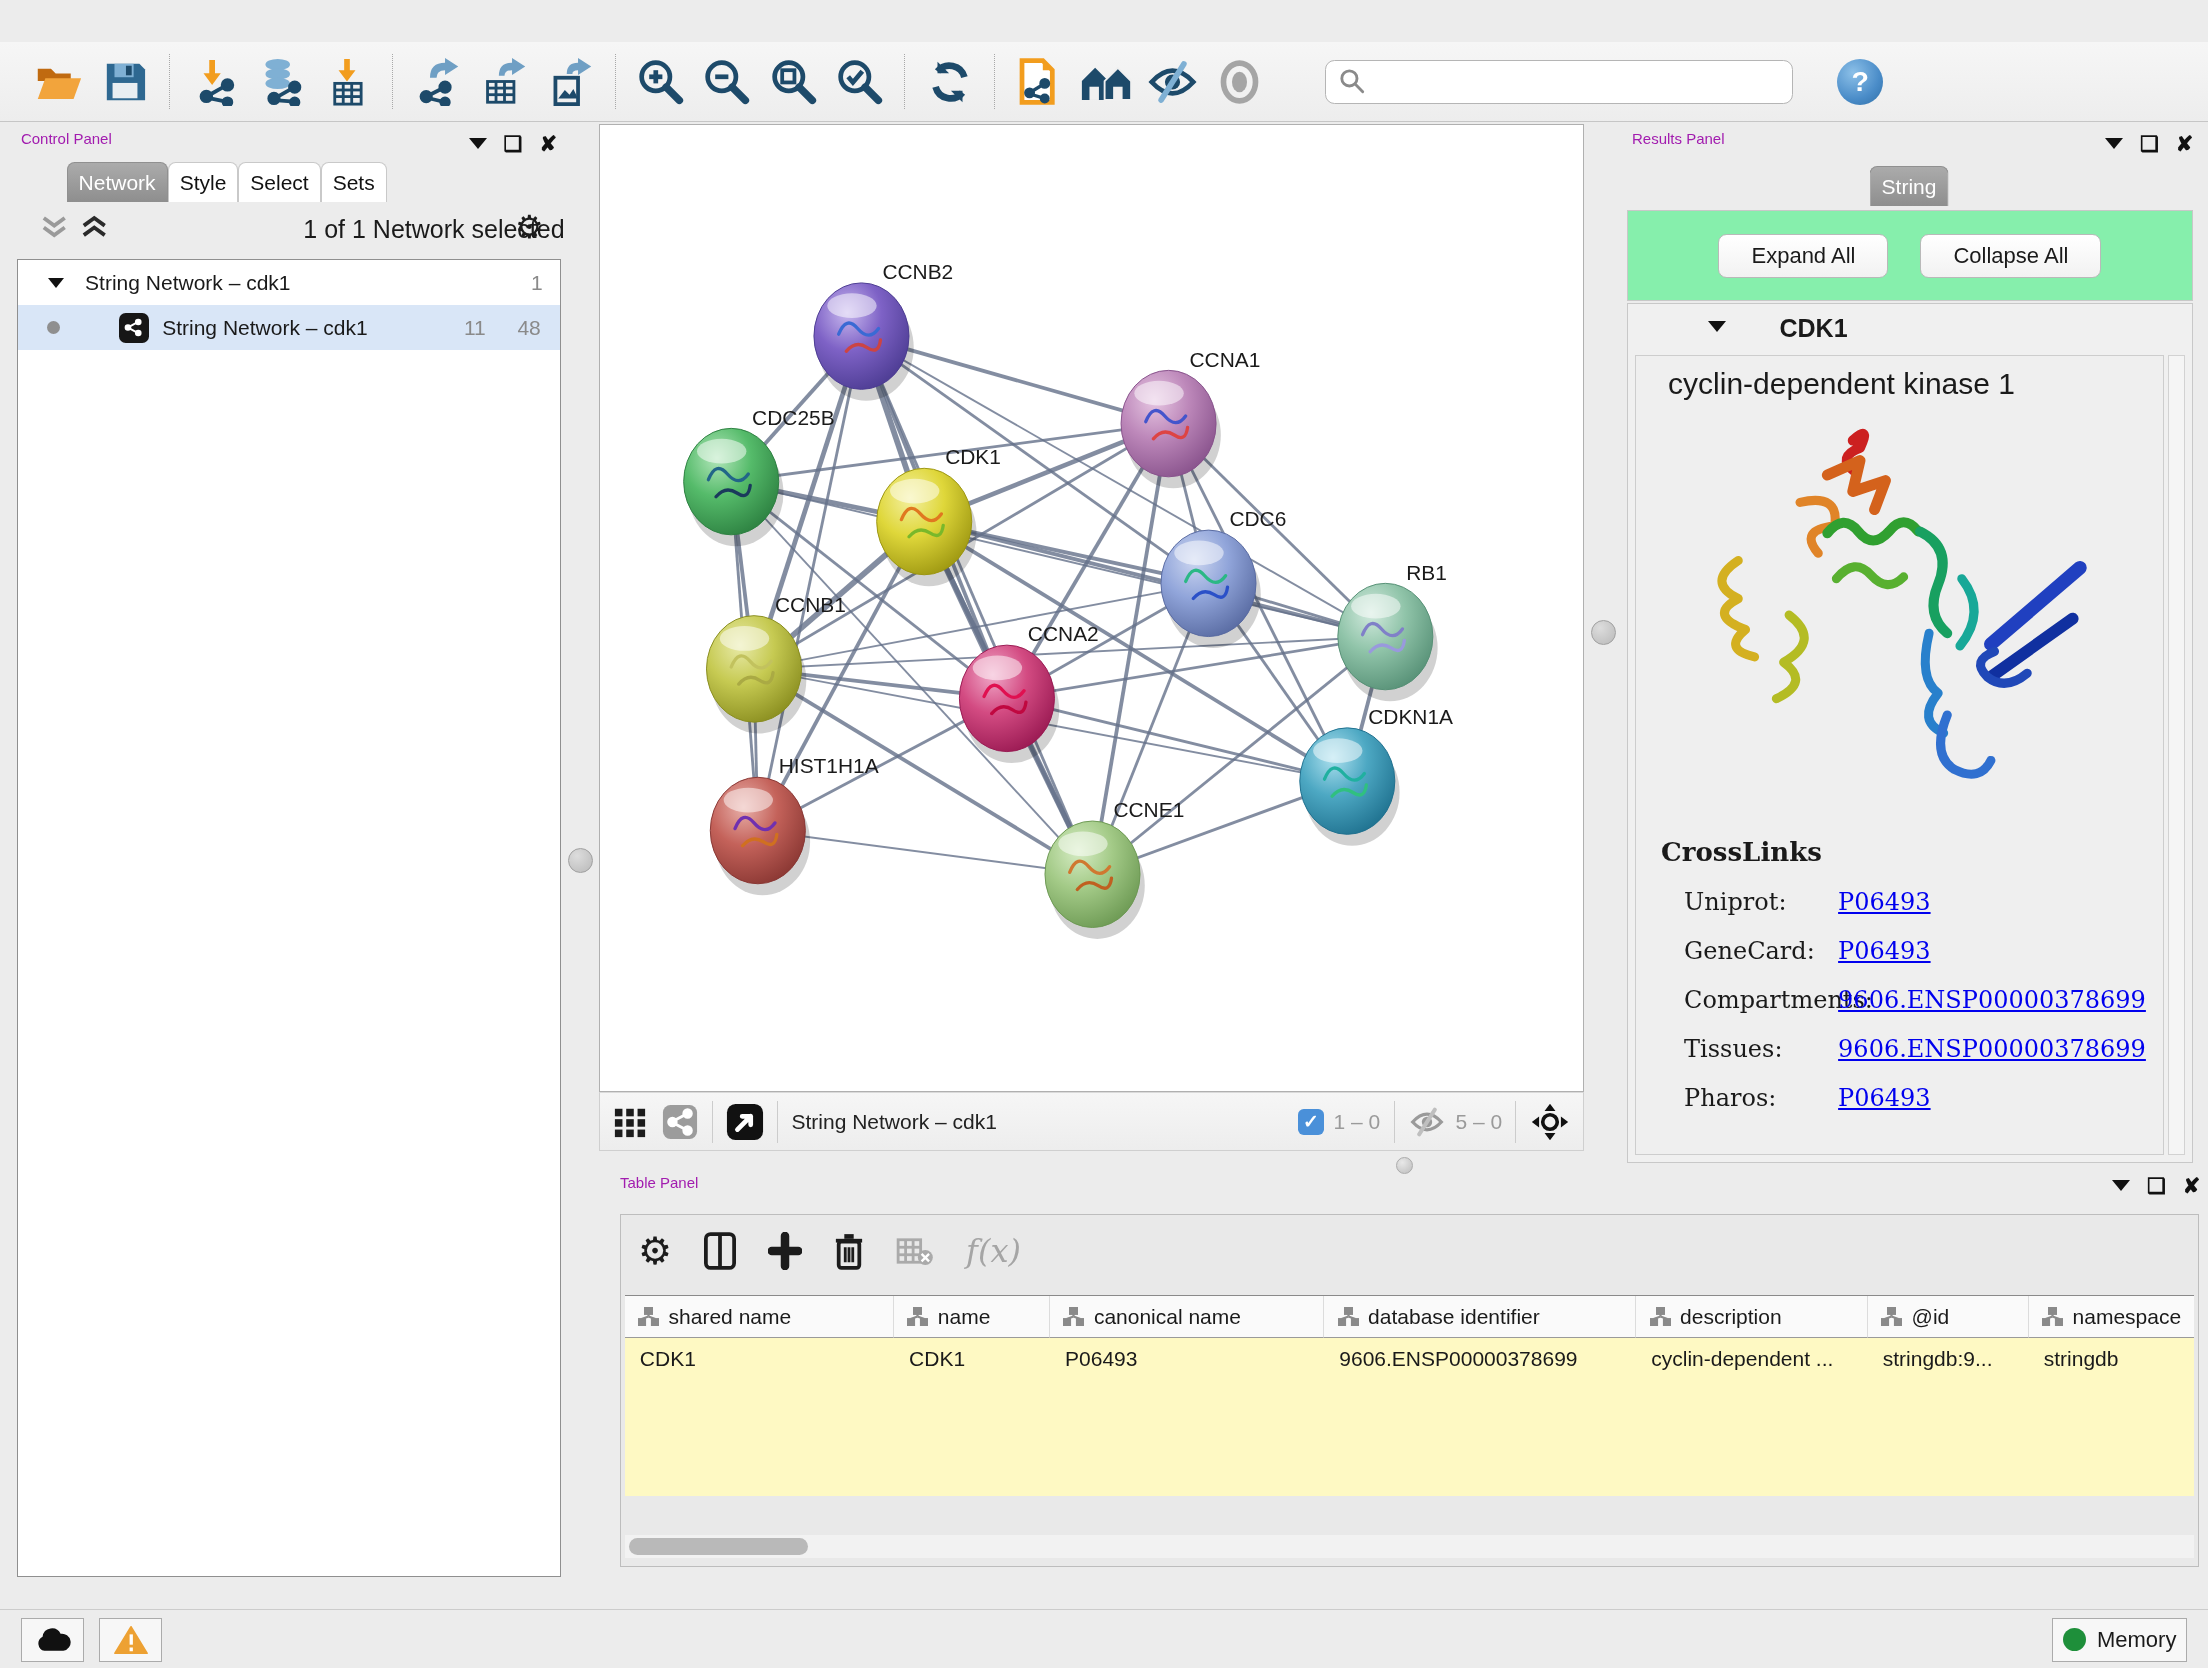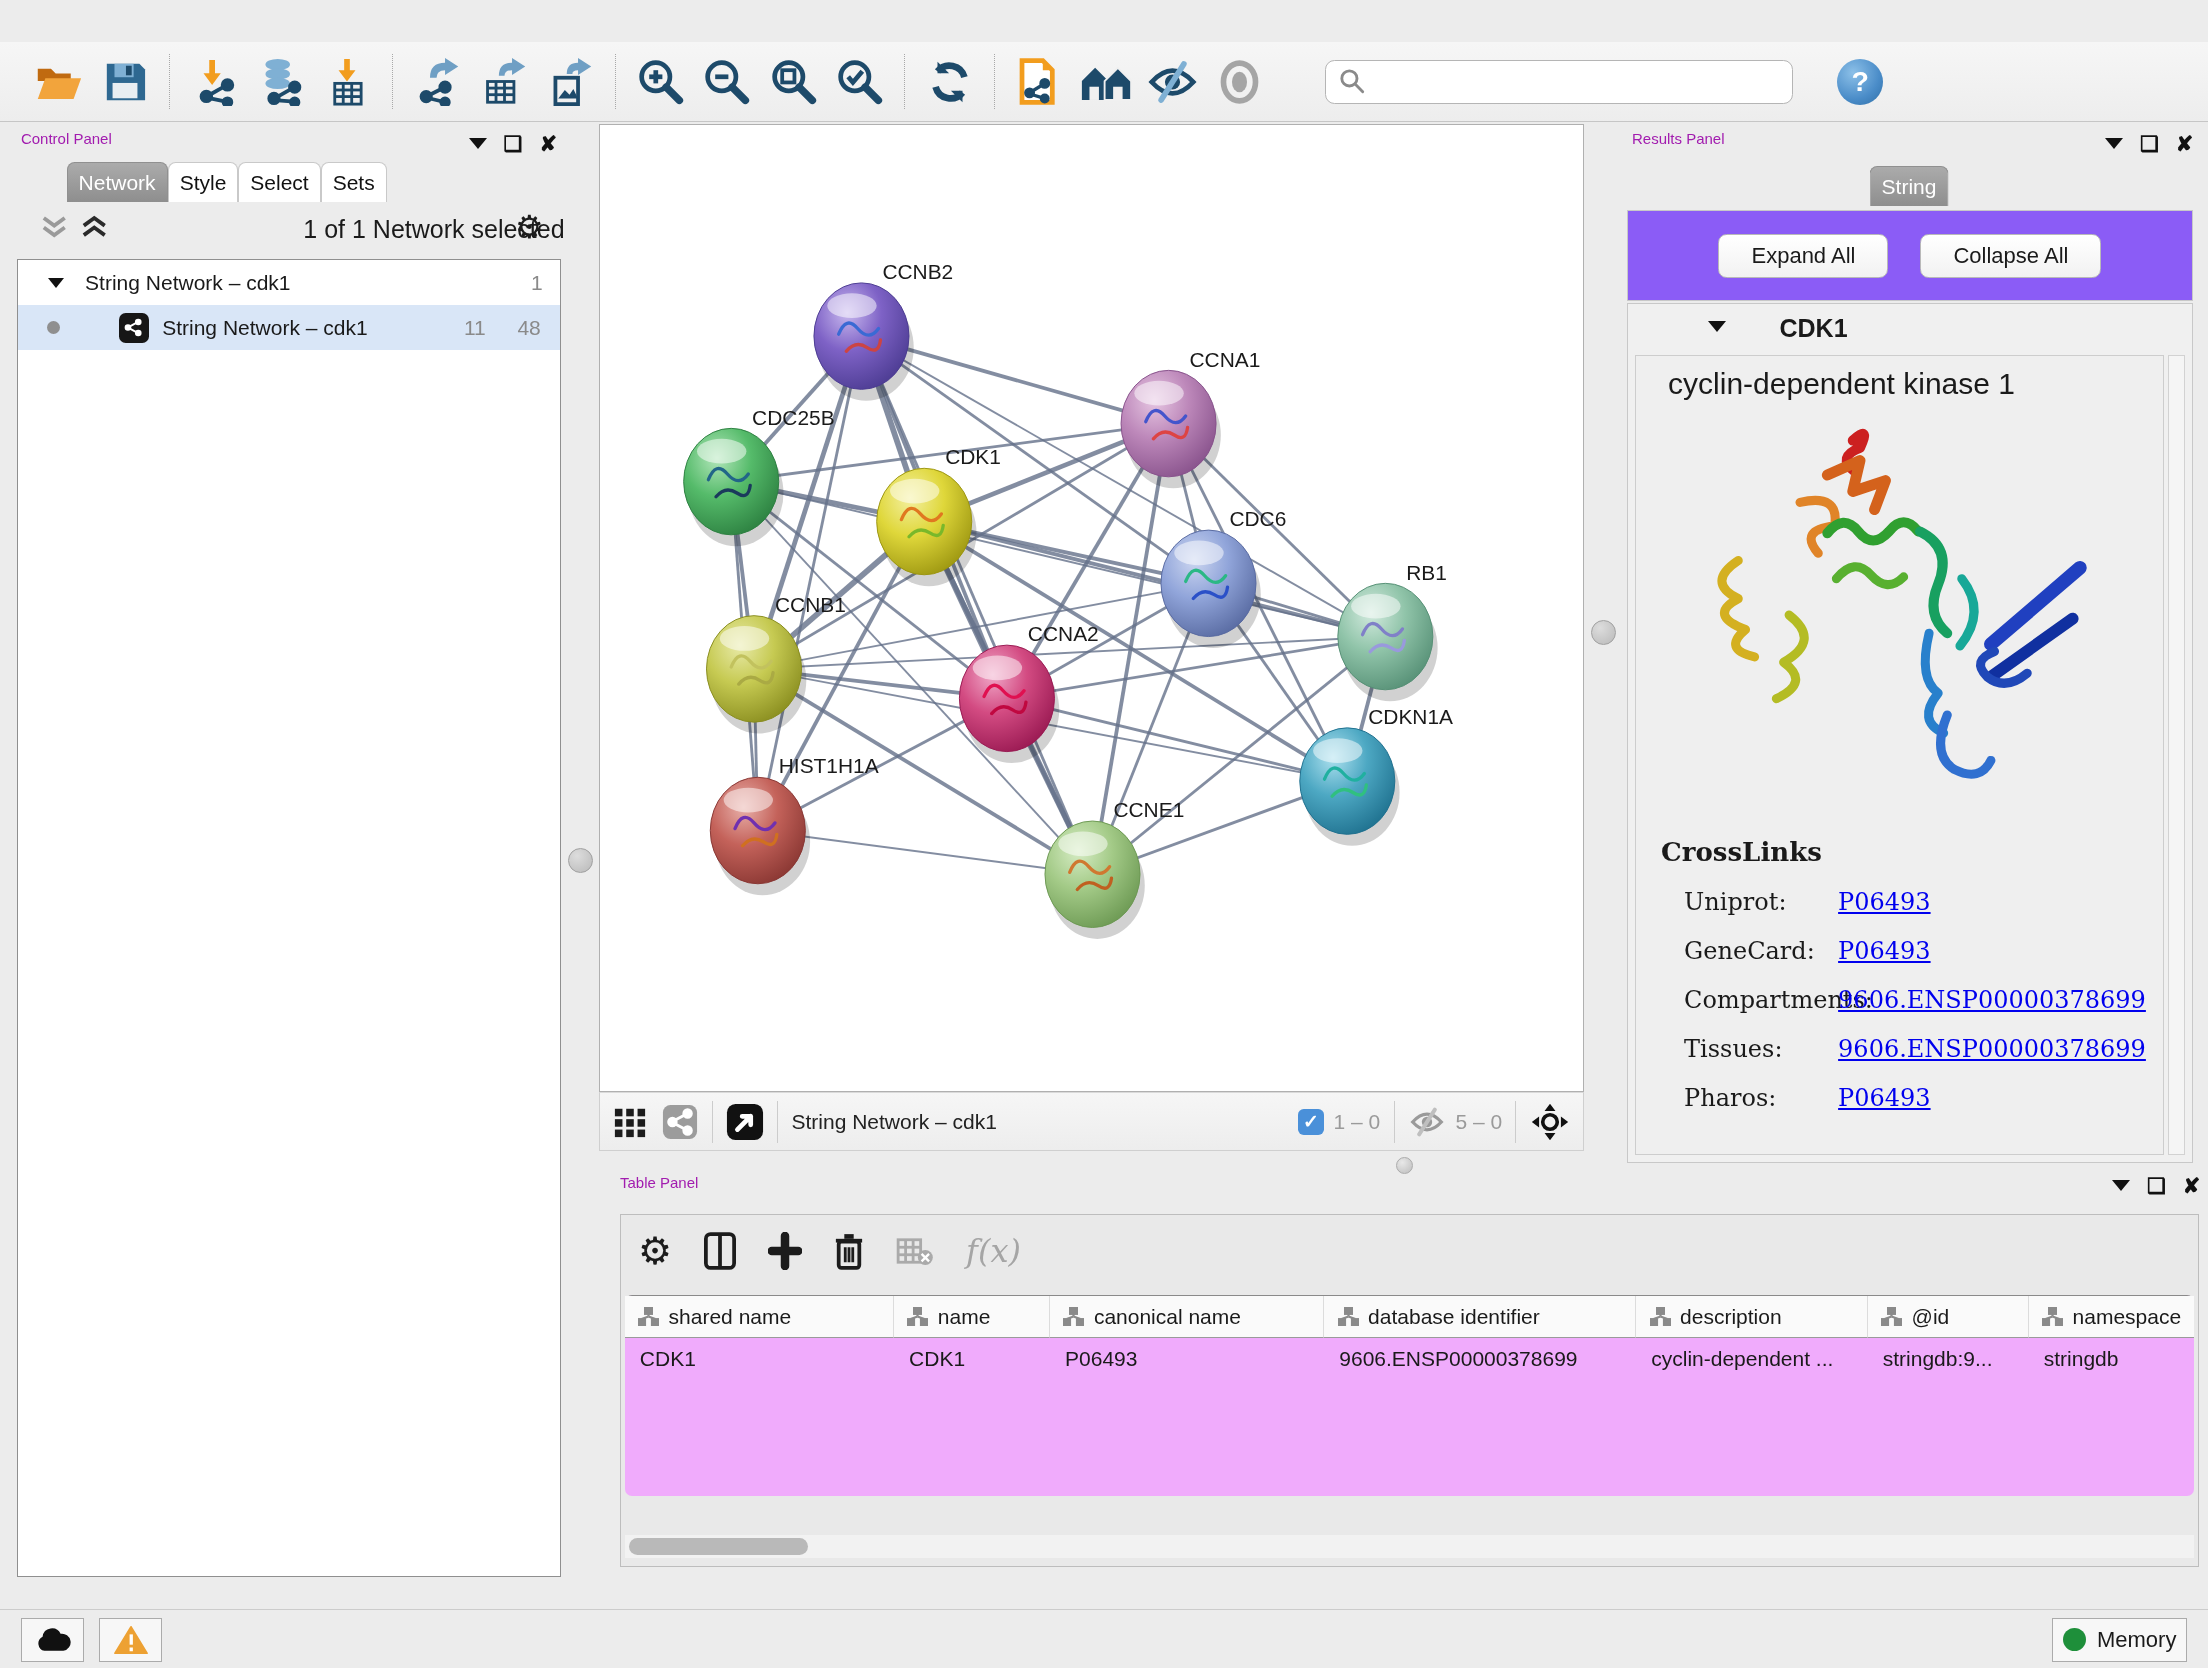--- a/index.html
+++ b/index.html
@@ -76,21 +76,21 @@
   #vb-check { width:26px; height:26px; border-radius:5.7px; background:#4a90d9; color:#fff;
     display:flex; align-items:center; justify-content:center; font-size:19px; font-weight:bold; }
   #h-split-dot { position:absolute; left:1396px; top:1157px; width:17px; height:17px; border-radius:50%;
     background:radial-gradient(circle at 35% 30%, #e8e8e8, #bdbdbd); border:1px solid #ababab; }
 
   
   #results-panel { position:absolute; left:1617px; top:126px; width:584px; height:1039px; }
   #rp-head { position:relative; height:36px; }
   #rp-title { position:absolute; left:15px; top:3.8px; }
   #rp-tab { position:absolute; left:50%; transform:translateX(-50%); top:40px; }
-  #rp-box1 { position:absolute; left:9.5px; right:7.6px; top:84px; height:91px; background:#8b5cf6;
+  #rp-box1 { position:absolute; left:9.5px; right:7.6px; top:84px; height:91px; background:#86efac;
     border:1.9px solid #c8c8c8; display:flex; align-items:center; justify-content:center; gap:32px; }
   .rp-btn { height:44px; padding:0 32px; background:linear-gradient(#ffffff,#f2f2f2);
     border:1px solid #b9b9b9; border-radius:8.6px; font-size:22px; display:flex; align-items:center; }
   #rp-box2 { position:absolute; left:9.5px; right:7.6px; top:177px; bottom:1.9px; background:#f0f0f0;
     border:1.9px solid #c8c8c8; }
   #rp-genehead { position:relative; height:49px; }
   #rp-genehead .tri-down { position:absolute; left:80px; top:17px; }
   #rp-gene { position:absolute; left:152px; top:9.5px; font-size:25px; font-weight:bold; }
   #rp-inner { position:absolute; left:7.6px; top:51px; right:28.5px; bottom:7.6px; background:#efefef;
     border:1px solid #cdcdcd; overflow:hidden; }
@@ -107,22 +107,22 @@
 
   
   #table-panel { position:absolute; left:603px; top:1168px; width:1605px; height:439px; }
   #tp-head { position:relative; height:38px; }
   #tp-title { position:absolute; left:17px; top:5.7px; }
   #tp-box { position:absolute; left:17px; top:46px; right:9.5px; bottom:40px; background:#e9e9e9;
     border:1px solid #bdbdbd; }
   #tp-icons { position:absolute; left:17px; top:9.5px; height:53px; display:flex; align-items:center; gap:32px; }
   .tp-ic { display:flex; align-items:center; justify-content:center; }
   #fx-icon { font-family:"DejaVu Serif", serif; font-style:italic; font-size:32px; color:#a5a5a5; }
-  #tp-table { position:absolute; left:3.8px; right:3.8px; top:80px; height:201px; background:#f0abfc;
-    border-top:1.9px solid #8a8a8a;border-radius:7px; }
+  #tp-table { position:absolute; left:3.8px; right:3.8px; top:80px; height:201px; background:#fef9c3;
+    border-top:1.9px solid #8a8a8a; }
   .trow { display:flex; }
   .thead .cell { background:#fafafa; border-bottom:1.9px solid #9a9a9a; border-right:1px solid #dcdcdc;
     height:42px; display:flex; align-items:center; justify-content:flex-start; gap:9.5px;
     font-size:21px; padding-left:13.3px; overflow:hidden; white-space:nowrap; }
   .tdata .cell { height:42px; font-size:21px; padding-left:15px; display:flex; align-items:center;
     overflow:hidden; white-space:nowrap; }
   .col0{width:271px;} .col1{width:157px;} .col2{width:276px;} .col3{width:314px;}
   .col4{width:233px;} .col5{width:162px;} .col6{width:166px; border-right:none!important;}
   #tp-hscroll { position:absolute; left:3.8px; right:3.8px; bottom:7.6px; height:23px; background:#f2f2f2; }
   #tp-hthumb { position:absolute; left:3.8px; top:2.9px; width:179px; height:17px; border-radius:8.6px; background:#b9b9b9; }

